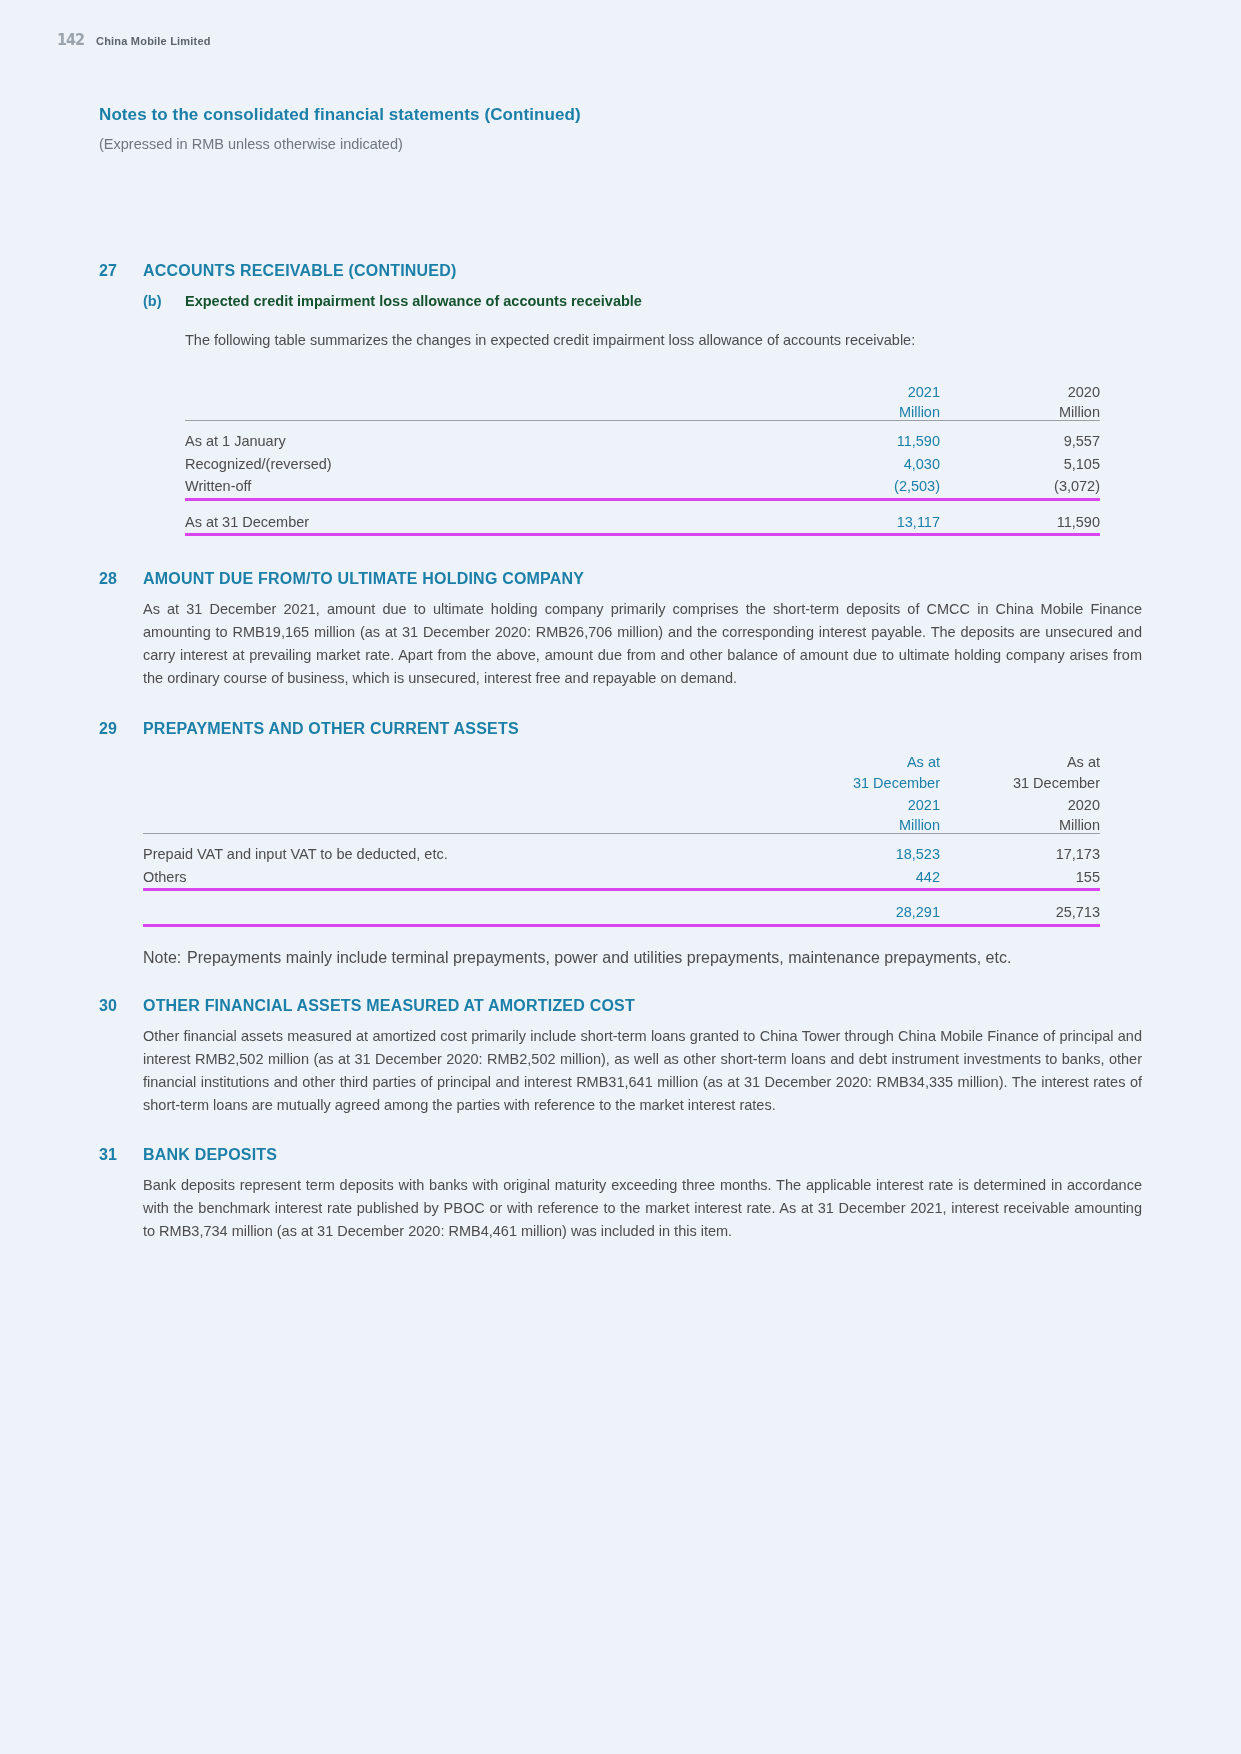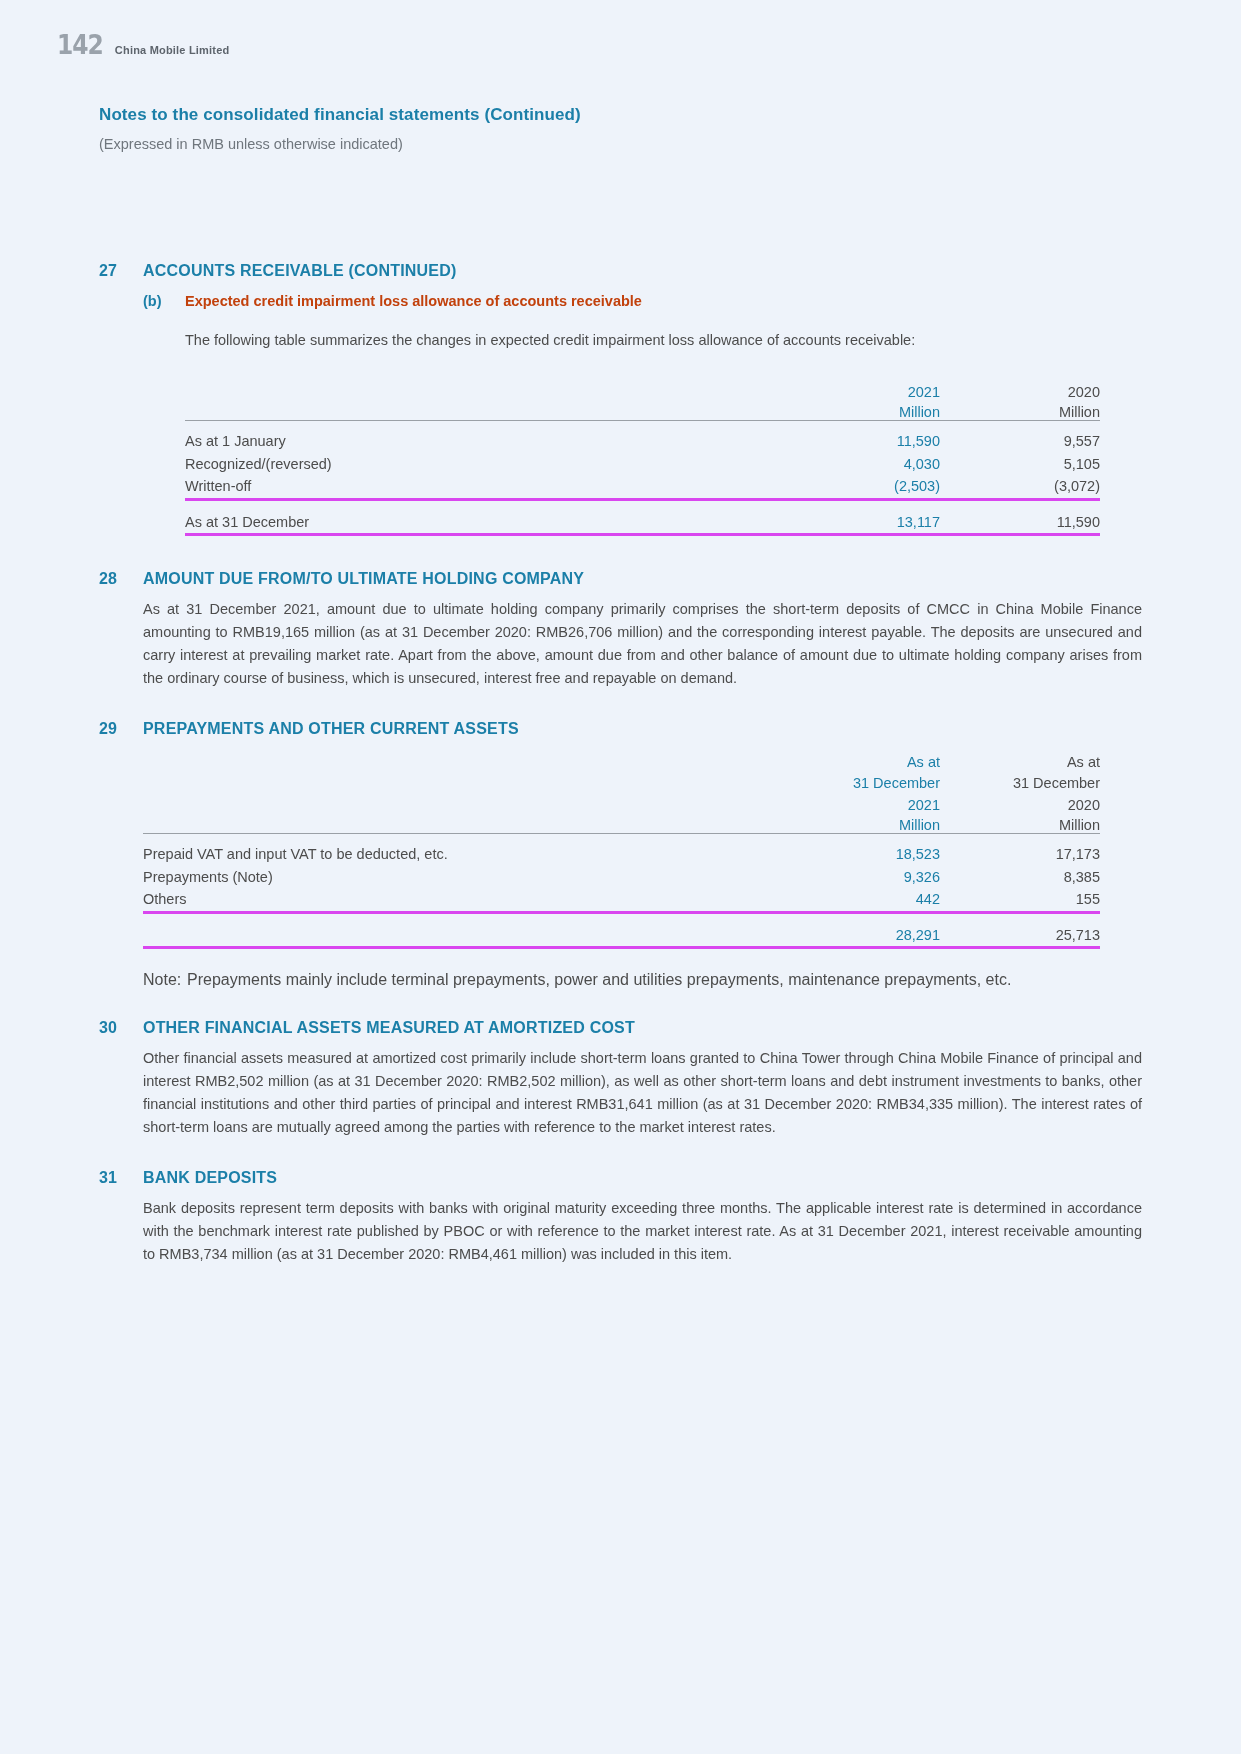--- a/index.html
+++ b/index.html
@@ -27,21 +27,21 @@
   .page-header {
     position: absolute;
     top: 30px;
     left: 57px;
     display: flex;
     align-items: baseline;
   }
   .page-number {
     font-family: "DejaVu Sans Condensed", "Liberation Sans", sans-serif;
     font-weight: bold;
-    font-size: 26px;
+    font-size: 16px;
     color: #9aa2ab;
     letter-spacing: -1px;
   }
   .company-name {
     margin-left: 12px;
     font-size: 11px;
     font-weight: bold;
     color: #5d646c;
     letter-spacing: .2px;
   }
@@ -103,21 +103,21 @@
   .sub-letter {
     width: 42px;
     flex: 0 0 42px;
     font-size: 14.5px;
     font-weight: bold;
     color: #1b7fa8;
   }
   .sub-title {
     font-size: 14.5px;
     font-weight: bold;
-    color: #c2410c;
+    color: #14532d;
   }
   .sub-body {
     margin-left: 42px;
   }
 
   p.para {
     margin: 20px 0 0 0;
     font-size: 14.5px;
     line-height: 1.58;
     color: #4c4c4c;
@@ -283,25 +283,20 @@
             <td class="col-num">Million</td>
           </tr>
           <tr class="row" style="height:10px">
                 <td colspan="3"></td>
               </tr>
           <tr class="row">
             <td class="col-label">Prepaid VAT and input VAT to be deducted, etc.</td>
             <td class="col-num cur">18,523</td>
             <td class="col-num">17,173</td>
           </tr>
-          <tr class="row">
-            <td class="col-label">Prepayments (Note)</td>
-            <td class="col-num cur">9,326</td>
-            <td class="col-num">8,385</td>
-          </tr>
           <tr class="row rule-bottom">
             <td class="col-label">Others</td>
             <td class="col-num cur">442</td>
             <td class="col-num">155</td>
           </tr>
           <tr class="spacer">
                 <td colspan="3"></td>
               </tr>
           <tr class="row rule-bottom">
             <td class="col-label"></td>

